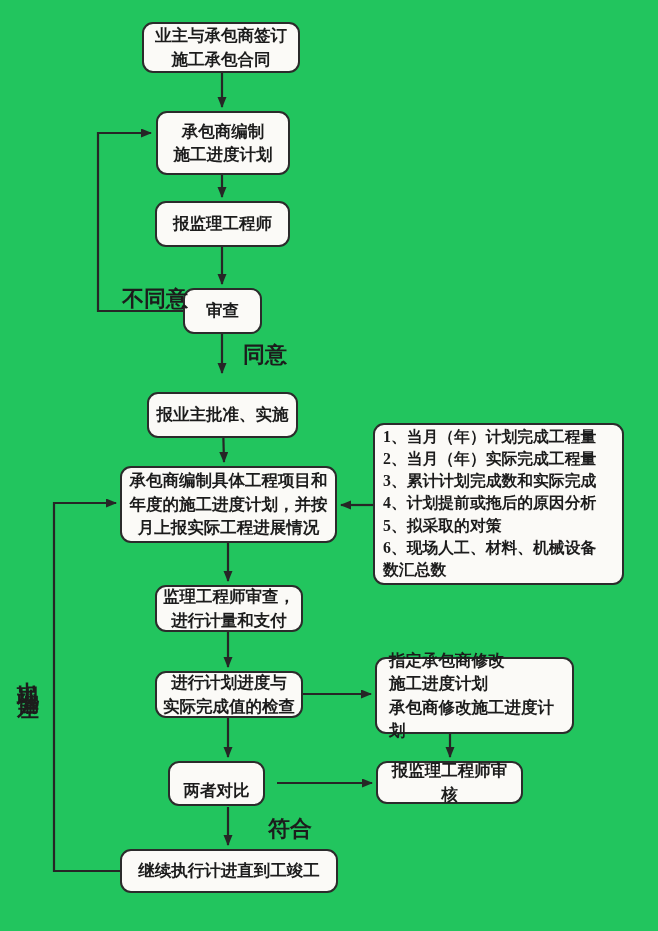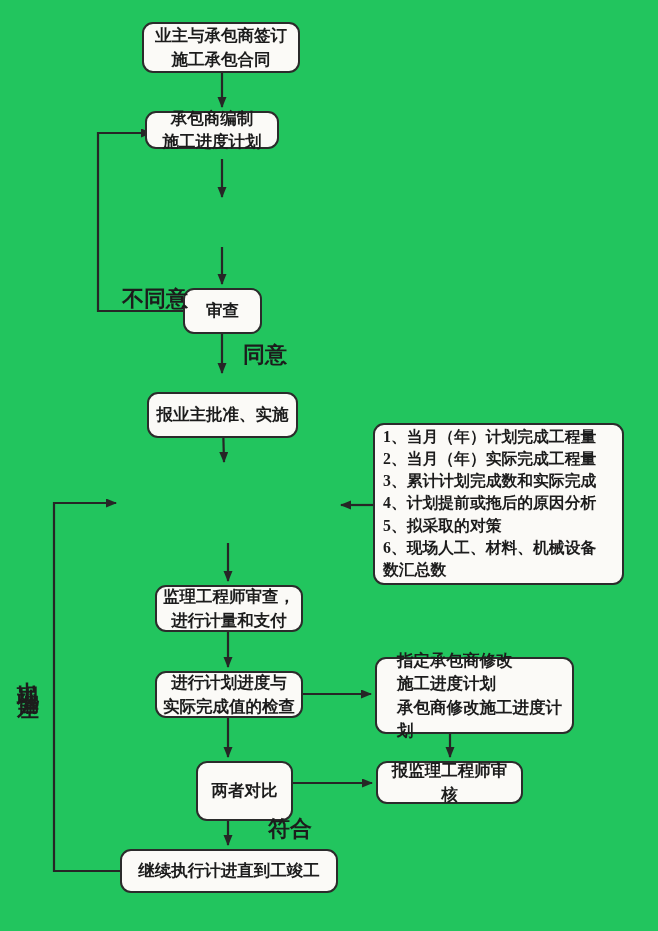--- a/index.html
+++ b/index.html
@@ -59,30 +59,30 @@
   }
   .edge-label.vertical {
     writing-mode: vertical-rl;
     text-orientation: upright;
     letter-spacing: 5px;
     white-space: normal;
   }
 
   
   #n-sign      { left: 142px; top: 22px;  width: 158px; height: 51px; }
-  #n-prepare   { left: 145px; top: 111px; width: 134px; height: 38px; }
+  #n-prepare   { left: 156px; top: 111px; width: 134px; height: 64px; }
   #n-report-eng{ left: 155px; top: 201px; width: 135px; height: 46px; }
   #n-review    { left: 183px; top: 288px; width: 79px;  height: 46px; }
   #n-approve   { left: 147px; top: 392px; width: 151px; height: 46px; }
   #n-detail    { left: 120px; top: 466px; width: 217px; height: 77px; }
   #n-info      { left: 373px; top: 423px; width: 251px; height: 162px; font-size: 15.8px; line-height: 1.41; padding: 4px 6px 5px 8px; }
   #n-measure   { left: 155px; top: 585px; width: 148px; height: 47px; }
   #n-check     { left: 155px; top: 671px; width: 148px; height: 47px; align-items: center; }
-  #n-modify    { left: 375px; top: 657px; width: 199px; height: 77px; padding-left: 20px; }
-  #n-compare   { left: 196px; top: 761px; width: 97px;  height: 60px; }
+  #n-modify    { left: 375px; top: 657px; width: 199px; height: 77px; padding-left: 12px; }
+  #n-compare   { left: 168px; top: 761px; width: 97px;  height: 45px; align-items: flex-end; }
   #n-audit     { left: 376px; top: 761px; width: 147px; height: 43px; }
   #n-continue  { left: 120px; top: 849px; width: 218px; height: 44px; align-items: center; }
 
   
   #lbl-disagree { left: 122px; top: 284px; }
   #lbl-agree    { left: 243px; top: 340px; }
   #lbl-conform  { left: 268px; top: 814px; }
   #lbl-deviation{ left: 13px;  top: 664px; height: 100px; }
 </style>
 </head>
@@ -116,29 +116,37 @@
   <div class="node" id="n-sign">
     <span>业主与承包商签订
 施工承包合同</span>
   </div>
 
   <div class="node" id="n-prepare">
     <span>承包商编制
 施工进度计划</span>
   </div>
 
+  <div class="node" id="n-report-eng">
+    <span>报监理工程师</span>
+  </div>
 
   <div class="node" id="n-review">
     <span>审查</span>
   </div>
 
   <div class="node" id="n-approve">
     <span>报业主批准、实施</span>
   </div>
 
+  <div class="node" id="n-detail">
+    <span>承包商编制具体工程项目和
+年度的施工进度计划，并按
+月上报实际工程进展情况</span>
+  </div>
 
   <div class="node left-text" id="n-info">
     <span>1、当月（年）计划完成工程量
 2、当月（年）实际完成工程量
 3、累计计划完成数和实际完成
 4、计划提前或拖后的原因分析
 5、拟采取的对策
 6、现场人工、材料、机械设备
 数汇总数</span>
   </div>

